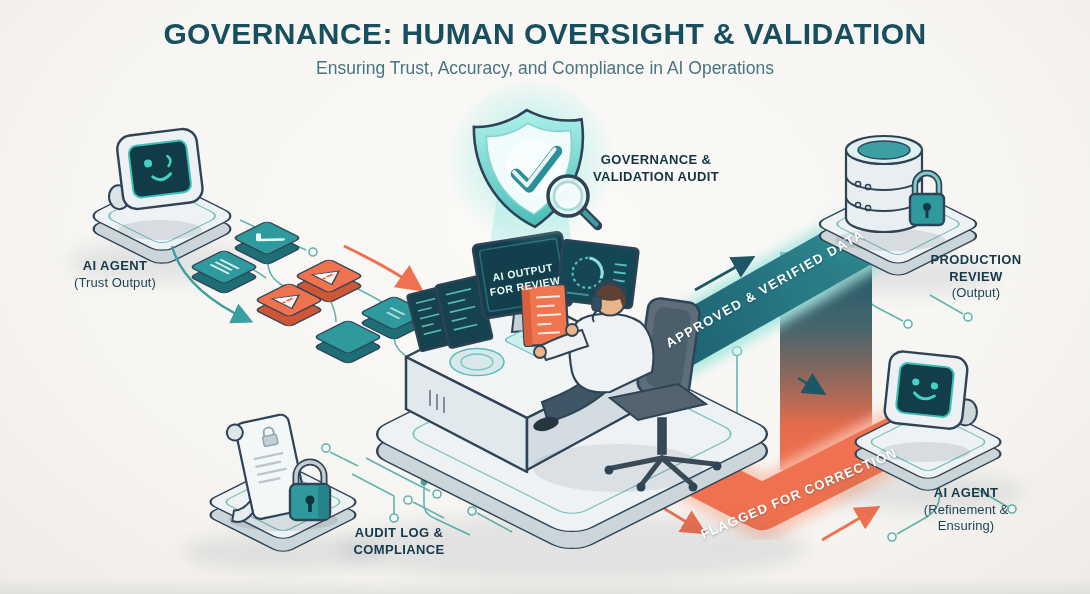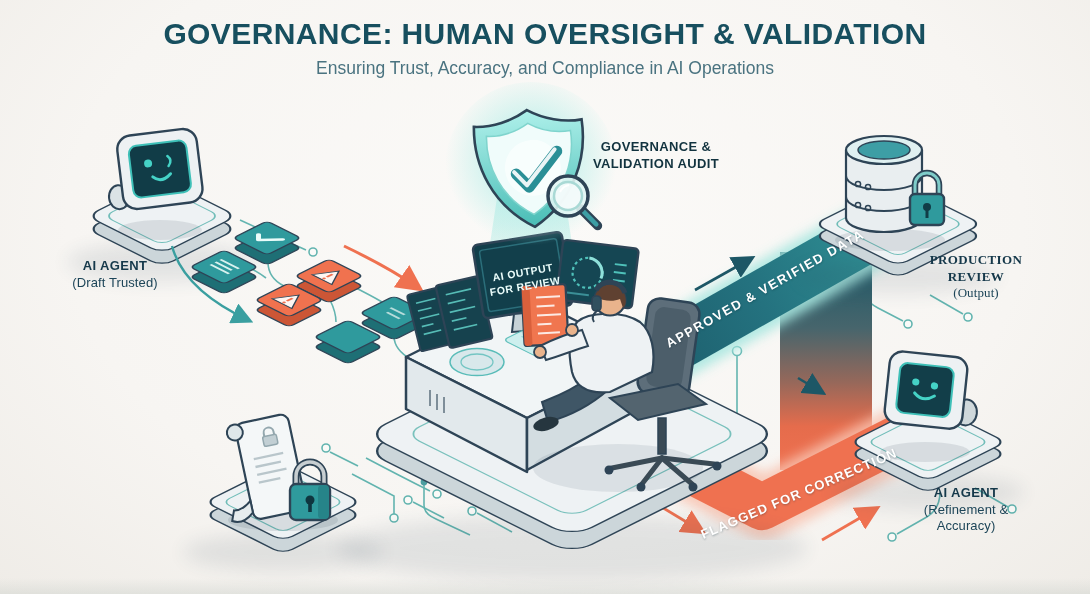--- a/index.html
+++ b/index.html
@@ -402,44 +402,48 @@
       <path d="M-8,-4 q3,-6 9,-7" stroke="#ffffff" stroke-width="2" fill="none" opacity=".85"></path>
     </g>
   </g>
 </svg>
 
 <div class="label page-subtitle">Ensuring Trust, Accuracy, and Compliance in AI Operations</div>
 <div class="label page-title">GOVERNANCE: HUMAN OVERSIGHT &amp; VALIDATION</div>
 
 <div class="label node-label" style="left:36px;top:258px;width:158px;">
   <span class="l">AI AGENT</span>
-  <span class="sub">(Draft Trusted)</span>
-</div>
-
-<div class="label node-label" style="left:583px;top:139px;width:146px;color:#12333f;">
+  <span class="sub">(Trust Output)</span>
+</div>
+
+<div class="label node-label" style="left:583px;top:152px;width:146px;color:#12333f;">
   <span class="l">GOVERNANCE &amp;</span>
   <span class="l">VALIDATION AUDIT</span>
 </div>
 
 <div class="screen-text" style="left:484px;top:266px;width:80px;">
   <span class="l">AI OUTPUT</span>
   <span class="l">FOR REVIEW</span>
 </div>
 
-<div class="label node-label" style="left:912px;top:252px;width:128px;font-family:Liberation Serif, serif;">
+<div class="label node-label" style="left:912px;top:252px;width:128px;">
   <span class="l">PRODUCTION</span>
   <span class="l">REVIEW</span>
   <span class="sub">(Output)</span>
 </div>
 
 <div class="label node-label" style="left:898px;top:485px;width:136px;">
   <span class="l">AI AGENT</span>
   <span class="sub">(Refinement &amp;</span>
-  <span class="sub">Accuracy)</span>
-</div>
-
+  <span class="sub">Ensuring)</span>
+</div>
+
+<div class="label node-label" style="left:326px;top:525px;width:146px;">
+  <span class="l">AUDIT LOG &amp;</span>
+  <span class="l">COMPLIANCE</span>
+</div>
 
 <div class="ribbon-text" style="left:653px;top:284px;width:214px;letter-spacing:1.6px;transform:rotate(-29.5deg);">APPROVED &amp; VERIFIED DATA</div>
 
 <div class="ribbon-text" style="left:690px;top:486px;width:218px;letter-spacing:1.2px;transform:rotate(-23deg);">FLAGGED FOR CORRECTION</div>
 
 <div class="bottom-fade"></div>
 </div>
 
 </body></html>

